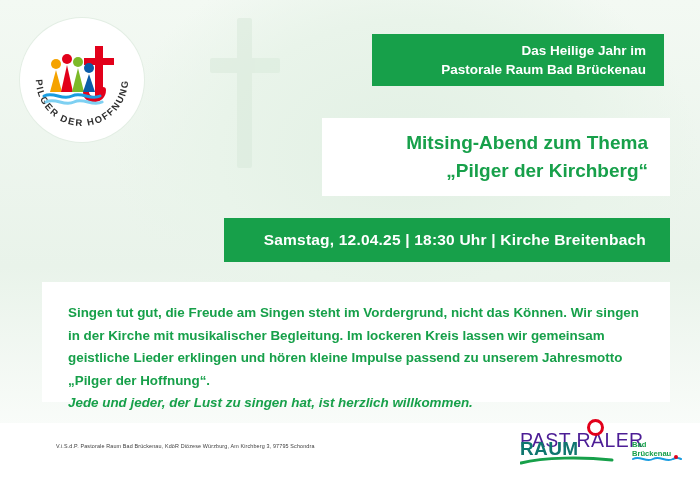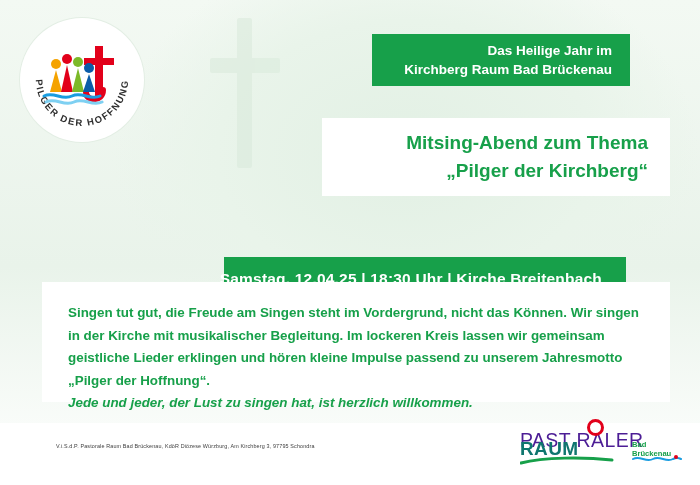--- a/index.html
+++ b/index.html
@@ -108,43 +108,42 @@
     position: absolute;
     background: #17a04a;
     color: #ffffff;
     display: flex;
     flex-direction: column;
     justify-content: center;
   }
   .bar-heading {
     left: 372px;
     top: 34px;
-    width: 258px;
+    width: 292px;
     height: 52px;
     padding: 0 18px;
     box-sizing: border-box;
     align-items: flex-end;
   }
   .bar-heading .line {
     font-size: 13.5px;
     font-weight: bold;
     line-height: 19px;
     text-align: right;
     white-space: nowrap;
   }
 
   .bar-date {
     left: 224px;
     top: 218px;
-    width: 402px;
+    width: 446px;
     height: 44px;
     padding: 0 24px 0 14px;
     box-sizing: border-box;
     align-items: flex-end;
-    margin-top: 39px;
   }
   .bar-date .line {
     font-size: 15.5px;
     font-weight: bold;
     letter-spacing: 0.2px;
     white-space: nowrap;
   }
 
   
   .white-box {
@@ -316,21 +315,21 @@
         <path d="M43 48 L49 30 L55 48 Z" fill="#0a5ca8"></path>
       </g>
 
       <path d="M4 52 C 14 47, 22 57, 32 52 C 42 47, 50 57, 60 52" stroke="#1a9de0" stroke-width="3" fill="none" stroke-linecap="round"></path>
       <path d="M6 58 C 16 53, 24 63, 34 58 C 44 53, 52 63, 62 58" stroke="#7ed0f2" stroke-width="3" fill="none" stroke-linecap="round"></path>
     </svg>
   </div>
 
   <div class="bar bar-heading">
     <div class="line">Das Heilige Jahr im</div>
-    <div class="line">Kirchberg Raum Bad Brückenau</div>
+    <div class="line">Pastorale Raum Bad Brückenau</div>
   </div>
 
   <div class="white-box box-title">
     <div class="line">Mitsing-Abend zum Thema</div>
     <div class="line">„Pilger der Kirchberg“</div>
   </div>
 
   <div class="bar bar-date">
     <div class="line">Samstag, 12.04.25 | 18:30 Uhr | Kirche Breitenbach</div>
   </div>

